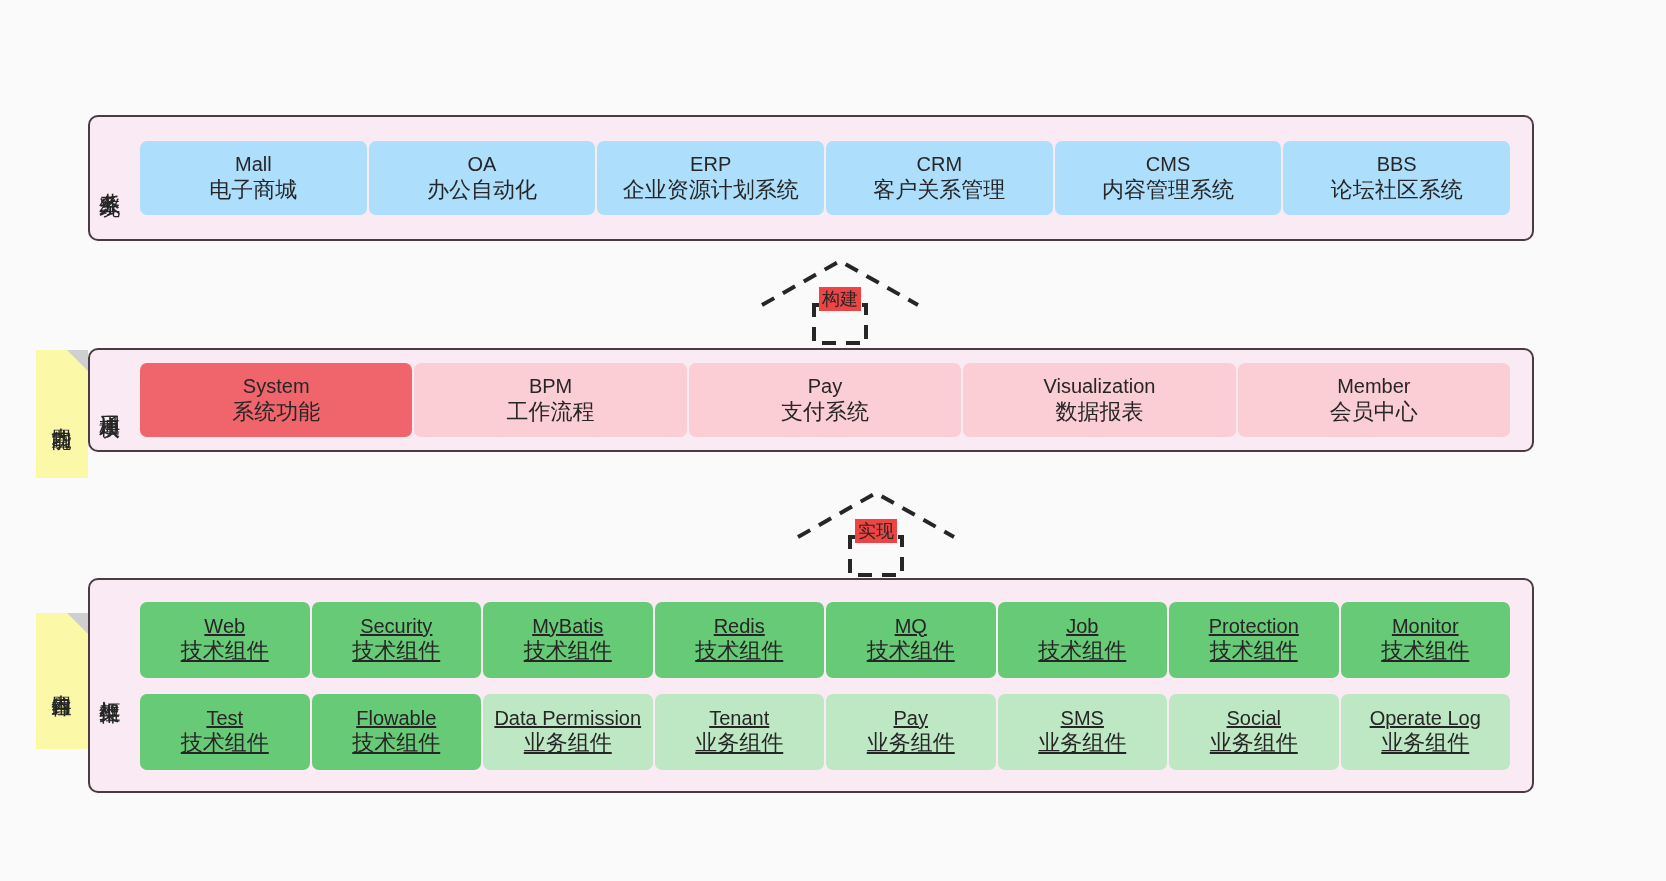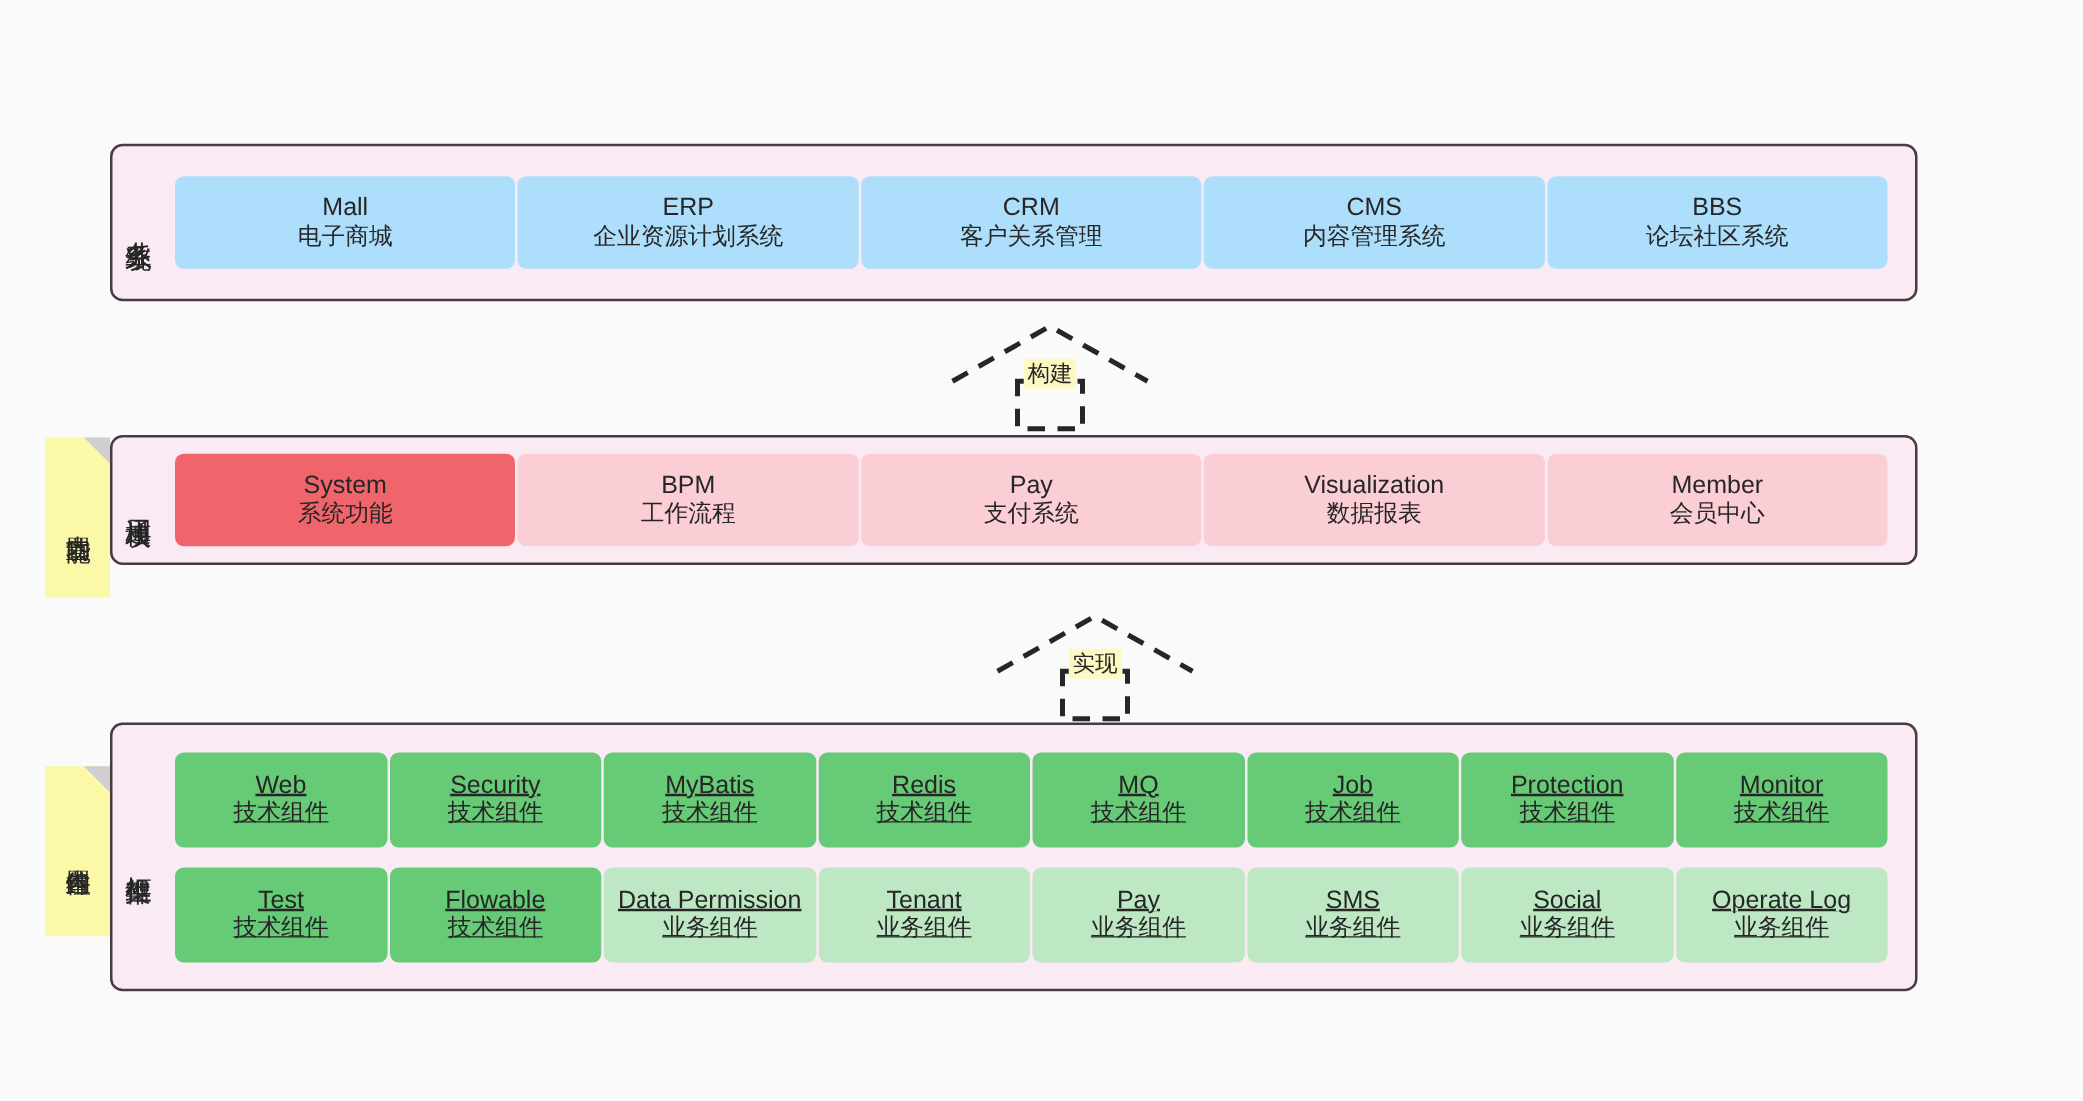--- a/index.html
+++ b/index.html
@@ -55,21 +55,21 @@
     display: flex;
     flex-direction: column;
     align-items: center;
     justify-content: center;
     text-align: center;
     color: #262626;
     line-height: 1.18;
     padding: 6px 4px;
   }
   .cell .en { font-size: 20px; }
-  .cell .cn { font-size: 19px; }
+  .cell .cn { font-size: 22px; }
 
   
   .t-blue       { background: #addefc; }
   .t-red        { background: #f0656b; }
   .t-pink       { background: #fbcdd4; }
   .t-green      { background: #67ca77; }
   .t-lightgreen { background: #bee8c4; }
 
   
   #layer-business  { left: 88px;  top: 115px; width: 1446px; height: 126px; }
@@ -111,39 +111,43 @@
   
   .connector { position: absolute; }
   .connector svg { display: block; overflow: visible; }
   .connector .conn-label {
     position: absolute;
     left: 50%;
     transform: translateX(-50%);
     top: 30px;
     font-size: 18px;
     color: #262626;
-    background: #fef9c3;
+    background: #ef4444;
     padding: 0 3px;
     white-space: nowrap;
   }
   #connector-build     { left: 756px; top: 257px; width: 168px; height: 86px; }
   #connector-implement { left: 792px; top: 489px; width: 168px; height: 86px; }
 </style>
 </head>
 <body>
 
 <div class="canvas">
 
   <div class="layer" id="layer-business">
     <div class="layer-title">业务系统</div>
     <div class="layer-body">
       <div class="row">
         <div class="cell t-blue">
           <span class="en">Mall</span>
           <span class="cn">电子商城</span>
+        </div>
+        <div class="cell t-blue">
+          <span class="en">OA</span>
+          <span class="cn">办公自动化</span>
         </div>
         <div class="cell t-blue">
           <span class="en">ERP</span>
           <span class="cn">企业资源计划系统</span>
         </div>
         <div class="cell t-blue">
           <span class="en">CRM</span>
           <span class="cn">客户关系管理</span>
         </div>
         <div class="cell t-blue">

